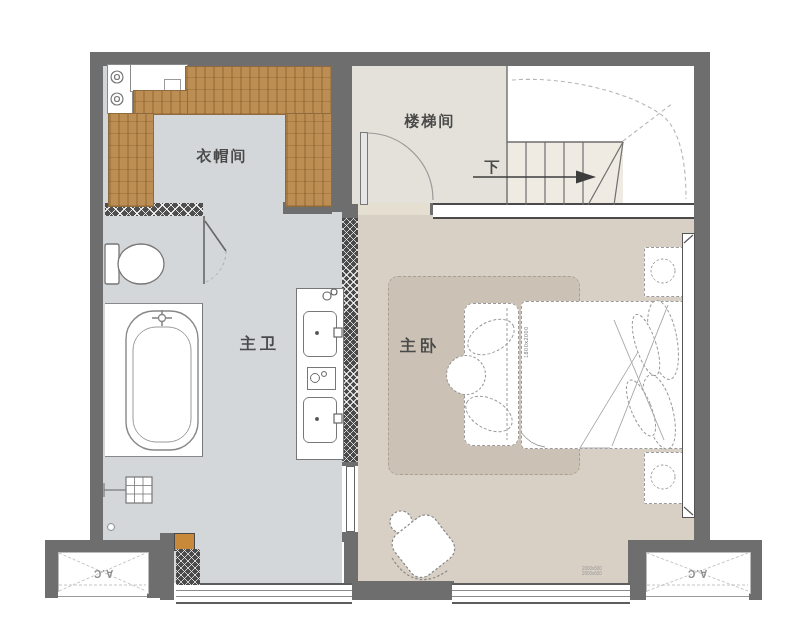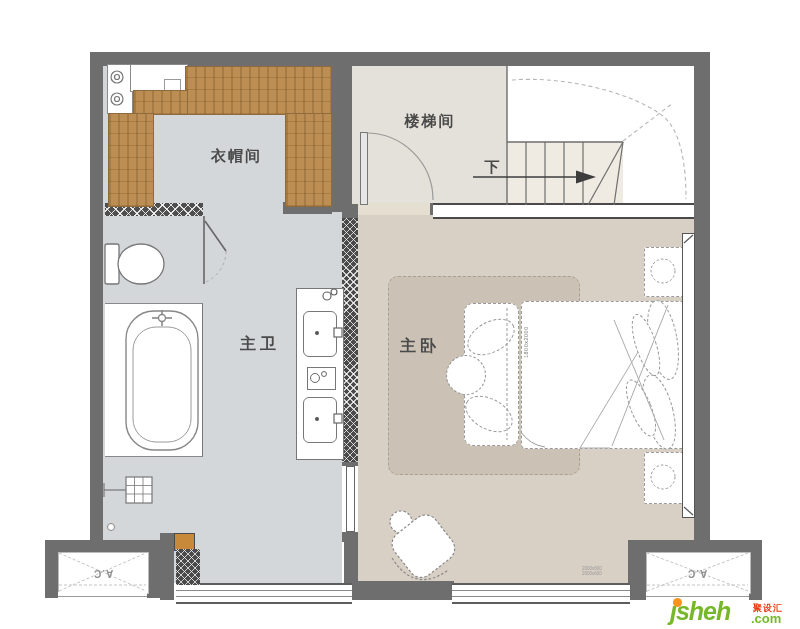--- a/index.html
+++ b/index.html
@@ -242,32 +242,26 @@
     <g stroke="#c4c4c4" stroke-width="1" stroke-dasharray="3 2" fill="none">
       <line x1="59" y1="553" x2="146" y2="591"></line>
       <line x1="59" y1="591" x2="146" y2="553"></line>
       <line x1="59" y1="585" x2="146" y2="585"></line>
       <line x1="647" y1="553" x2="748" y2="591"></line>
       <line x1="647" y1="591" x2="748" y2="553"></line>
       <line x1="647" y1="585" x2="748" y2="585"></line>
     </g>
   </svg>
 
-  <div class="roomlabel" style="left:182px;top:147px;width:80px;text-align:right;">衣帽间</div>
+  <div class="roomlabel" style="left:182px;top:147px;width:80px;">衣帽间</div>
   <div class="roomlabel" style="left:390px;top:112px;width:80px;">楼梯间</div>
   <div class="roomlabel" style="left:482px;top:158px;width:22px;">下</div>
   <div class="roomlabel biglabel" style="left:230px;top:334px;width:60px;">主卫</div>
   <div class="roomlabel biglabel" style="left:390px;top:336px;width:60px;">主卧</div>
 
   <div class="beddim" style="left:523px;top:306px;height:52px;">1800x2000</div>
   <div class="tinytext" style="left:582px;top:566px;">
     <div>2600x600</div>
     <div>2600x600</div>
   </div>
 
-  <div class="wm" style="left:670px;top:595px;width:130px;height:34px;">
-    <span class="wm-brand">jsheh</span>
-    <span class="wm-dot"></span>
-    <span class="wm-cjk">聚设汇</span>
-    <span class="wm-com">.com</span>
-  </div>
 
 </div>
 
 </body></html>

